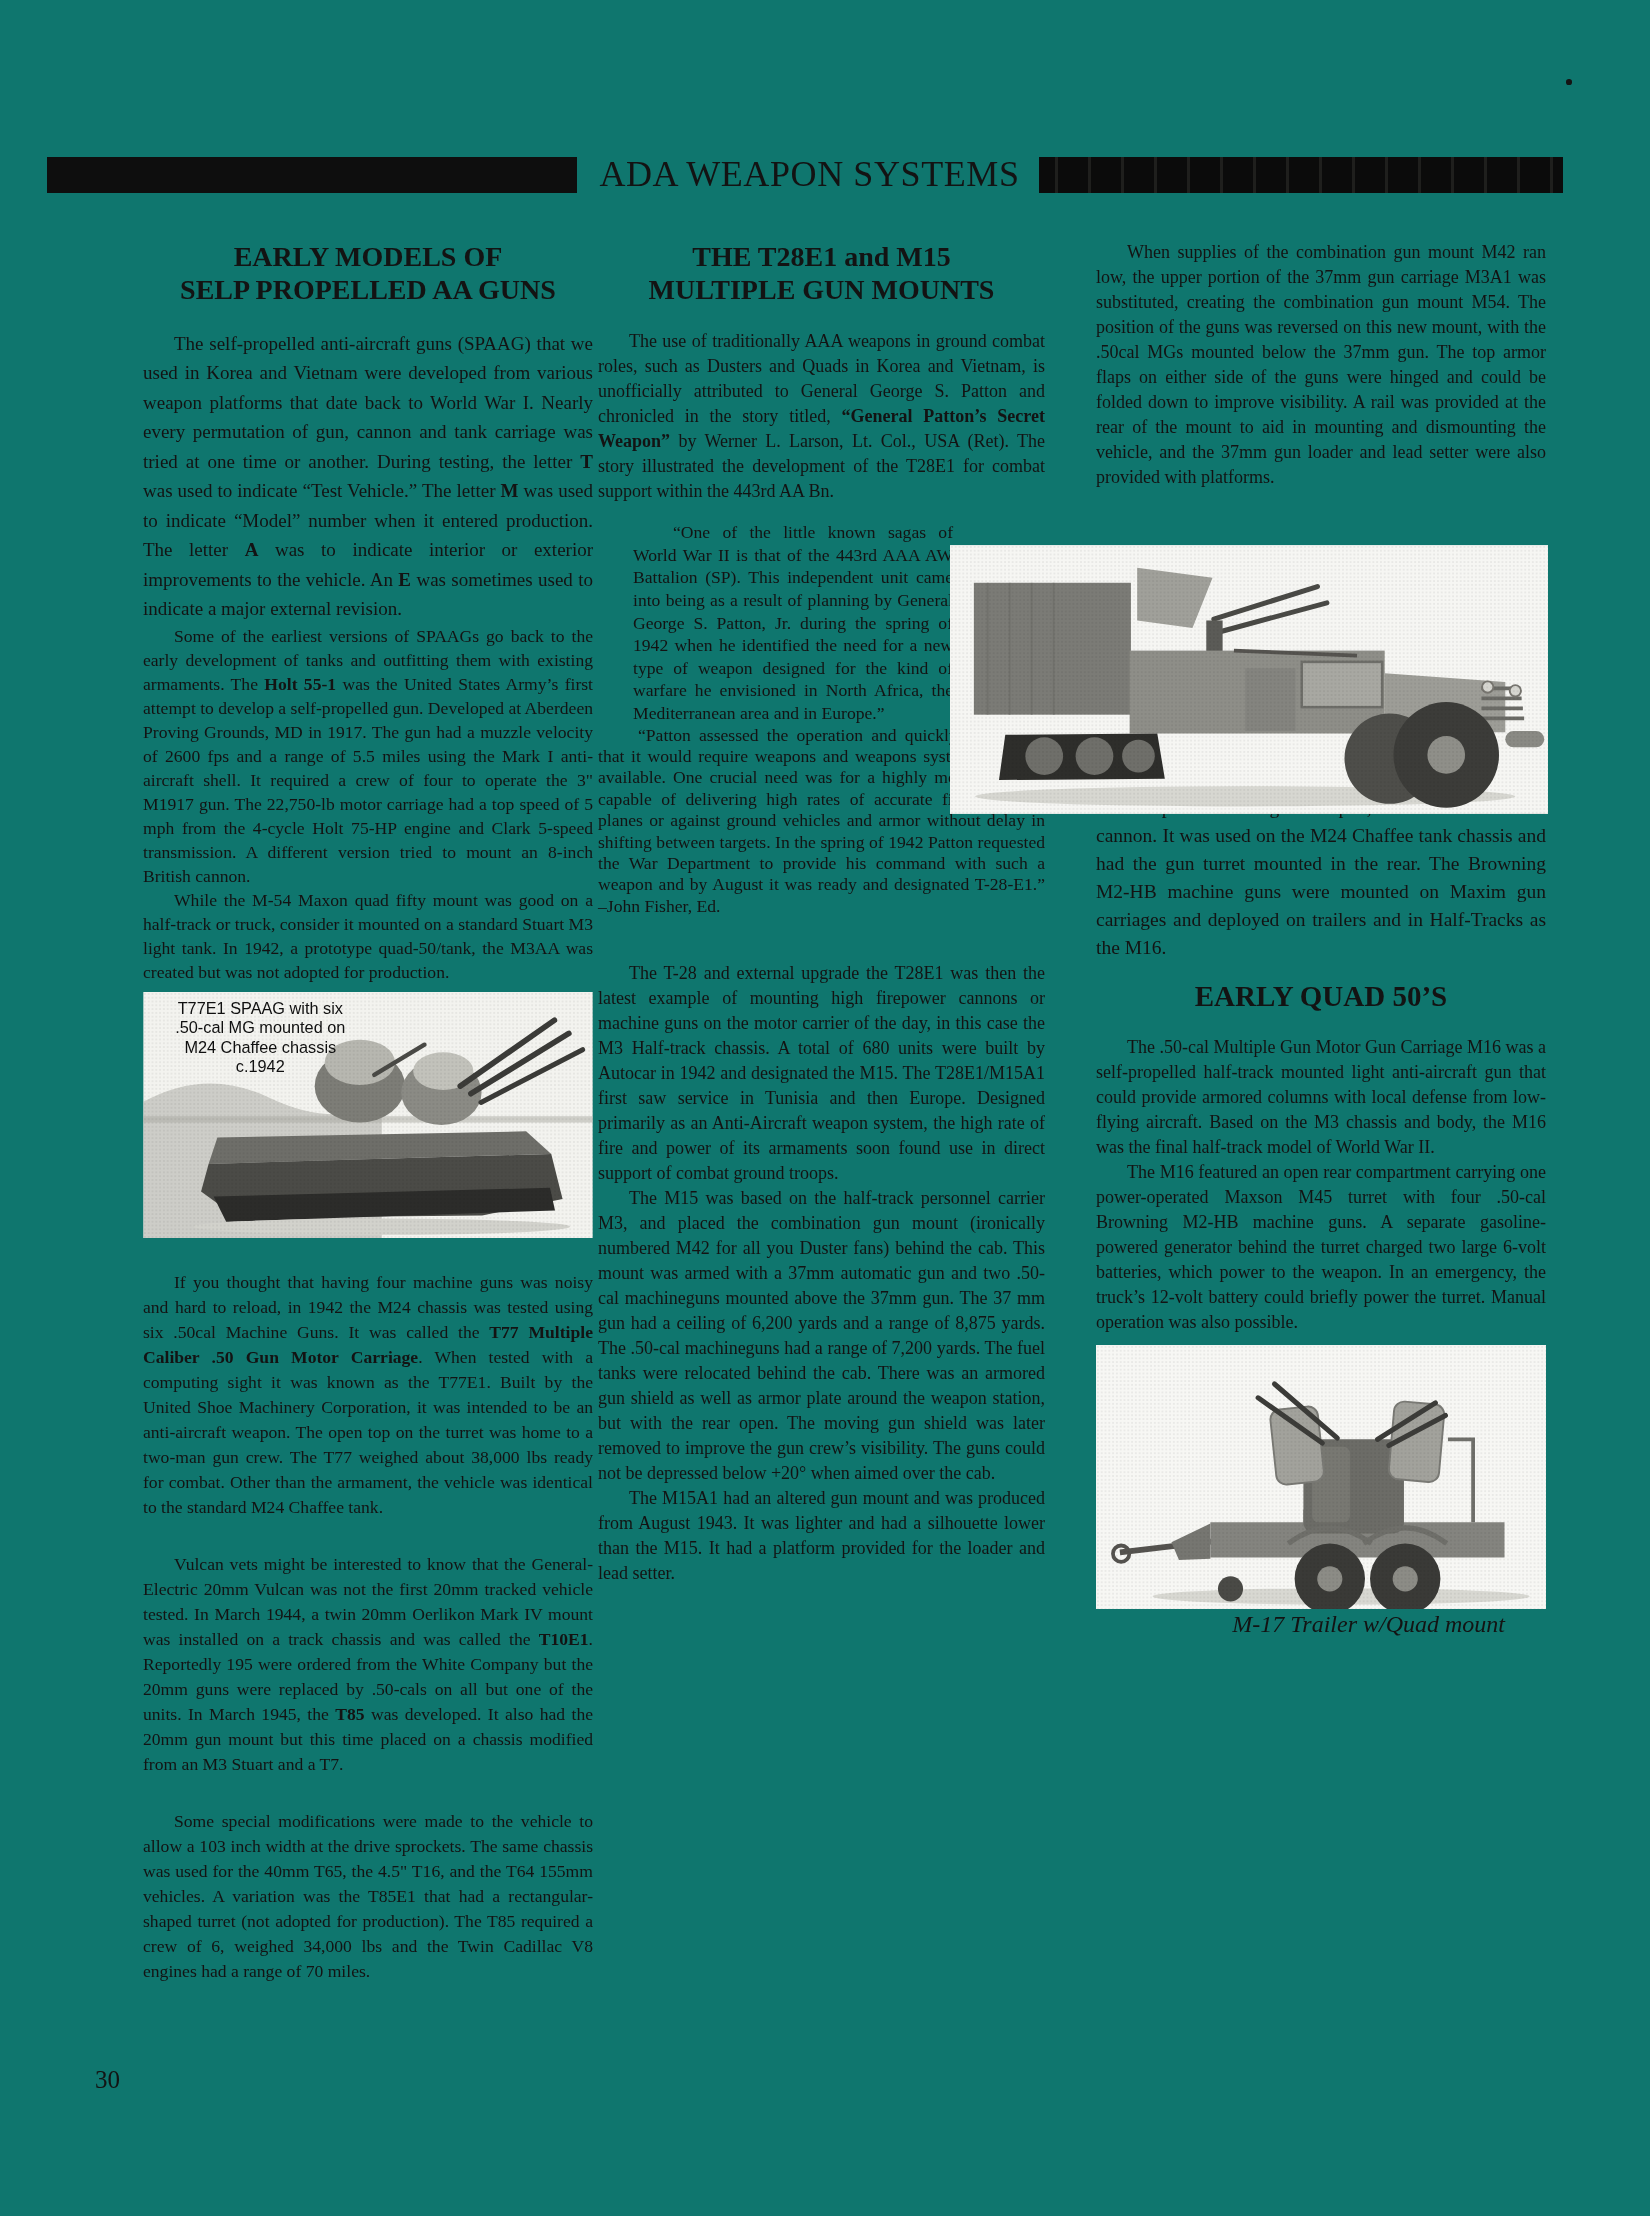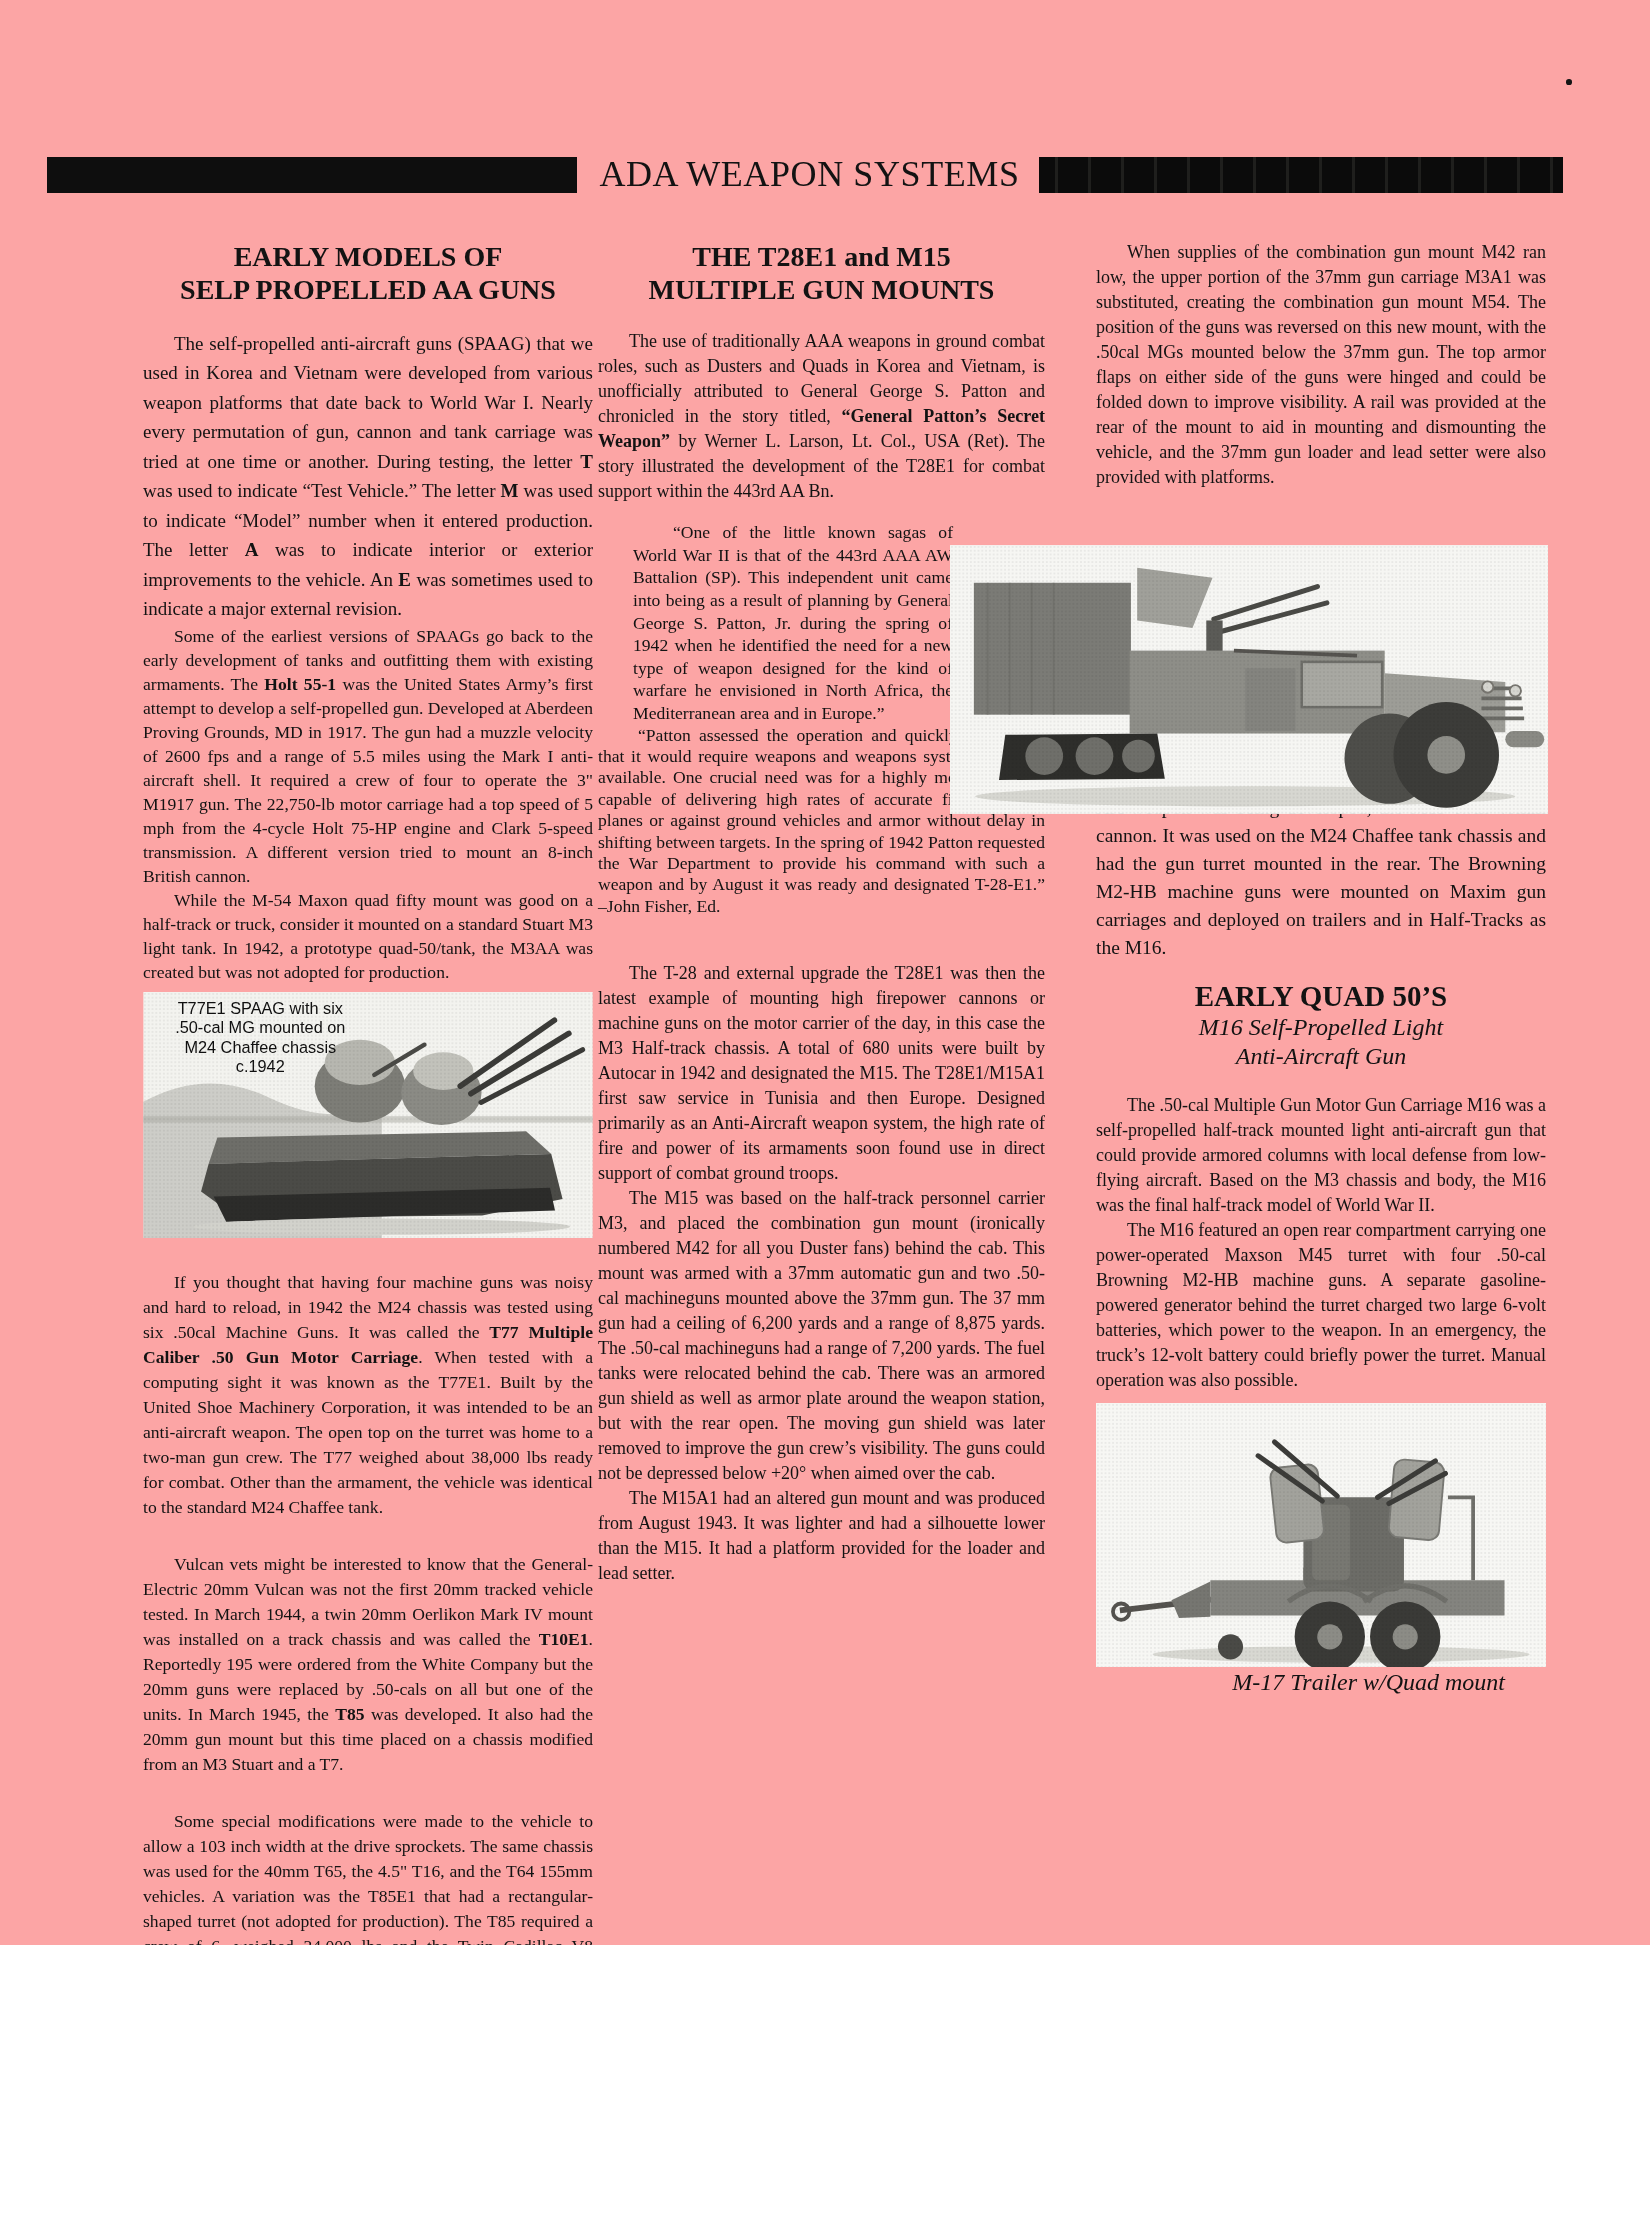--- a/index.html
+++ b/index.html
@@ -1,21 +1,21 @@
 <!DOCTYPE html>
 <html style="font-size:10px"><head>
 <meta charset="utf-8">
 <title>ADA Weapon Systems — page 30</title>
 <style>
   html,body{margin:0;padding:0;background:#ffffff;}
   .page{
     position:relative;
     width:1651px;
-    height:1945px;
-    background:#fca5a5;
+    height:2216px;
+    background:#0f766e;
     font-family:"Liberation Serif","DejaVu Serif",serif;
     color:#131313;
     overflow:hidden;
   }
   
   .bar{position:absolute;top:157px;height:36px;background:#0e0e0e;}
   .bar-left{left:47px;width:530px;}
   .bar-right{
     left:1039px;width:524px;
     background-image:repeating-linear-gradient(90deg,#0b0b0b 0 16.3px,#1f1f1d 16.3px 19px,#0b0b0b 19px 33px);
@@ -138,22 +138,20 @@
     <p class="c2-p indent c2-gap">The T-28 and external upgrade the T28E1 was then the latest example of mounting high firepower cannons or machine guns on the motor carrier of the day, in this case the M3 Half-track chassis. A total of 680 units were built by Autocar in 1942 and designated the M15. The T28E1/M15A1 first saw service in Tunisia and then Europe. Designed primarily as an Anti-Aircraft weapon system, the high rate of fire and power of its armaments soon found use in direct support of combat ground troops.</p>
     <p class="c2-p indent">The M15 was based on the half-track personnel carrier M3, and placed the combination gun mount (ironically numbered M42 for all you Duster fans) behind the cab. This mount was armed with a 37mm automatic gun and two .50-cal machineguns mounted above the 37mm gun. The 37 mm gun had a ceiling of 6,200 yards and a range of 8,875 yards. The .50-cal machineguns had a range of 7,200 yards. The fuel tanks were relocated behind the cab. There was an armored gun shield as well as armor plate around the weapon station, but with the rear open. The moving gun shield was later removed to improve the gun crew’s visibility. The guns could not be depressed below +20° when aimed over the cab.</p>
     <p class="c2-p indent">The M15A1 had an altered gun mount and was produced from August 1943. It was lighter and had a silhouette lower than the M15. It had a platform provided for the loader and lead setter.</p>
   </section>
 
   <section class="col" id="col3">
     <p class="c3-p1 indent">When supplies of the combination gun mount M42 ran low, the upper portion of the 37mm gun carriage M3A1 was substituted, creating the combination gun mount M54. The position of the guns was reversed on this new mount, with the .50cal MGs mounted below the 37mm gun. The top armor flaps on either side of the guns were hinged and could be folded down to improve visibility. A rail was provided at the rear of the mount to aid in mounting and dismounting the vehicle, and the 37mm gun loader and lead setter were also provided with platforms.</p>
     <div class="photo-spacer"></div>
     <p class="c3-p2 indent">Around the same time, the fully-tracked version of an AA weapon was being developed, the M19 twin 40mm cannon. It was used on the M24 Chaffee tank chassis and had the gun turret mounted in the rear. The Browning M2-HB machine guns were mounted on Maxim gun carriages and deployed on trailers and in Half-Tracks as the M16.</p>
     <h2 class="colhead c3-head">EARLY QUAD 50’S</h2>
-    <div class="c3-sub">M16 Self-Propelled Light
-Anti-Aircraft Gun</div>
     <p class="c3-p indent mt">The .50-cal Multiple Gun Motor Gun Carriage M16 was a self-propelled half-track mounted light anti-aircraft gun that could provide armored columns with local defense from low-flying aircraft. Based on the M3 chassis and body, the M16 was the final half-track model of World War II.</p>
     <p class="c3-p indent">The M16 featured an open rear compartment carrying one power-operated Maxson M45 turret with four .50-cal Browning M2-HB machine guns. A separate gasoline-powered generator behind the turret charged two large 6-volt batteries, which power to the weapon. In an emergency, the truck’s 12-volt battery could briefly power the turret. Manual operation was also possible.</p>
 
     <figure class="photo trailer-figure">
       <svg viewBox="0 0 716 420" width="450" height="264" aria-hidden="true">
         <rect width="716" height="420" fill="#f7f7f4"></rect>
         <ellipse cx="390" cy="400" rx="300" ry="13" fill="#d8d8d2"></ellipse>
         <path d="M38 330 L240 306" stroke="#55534f" stroke-width="9"></path>
         <circle cx="40" cy="332" r="13" fill="none" stroke="#55534f" stroke-width="6"></circle>
         <path d="M120 314 L182 284 L182 340 L132 342 Z" fill="#767671"></path>

